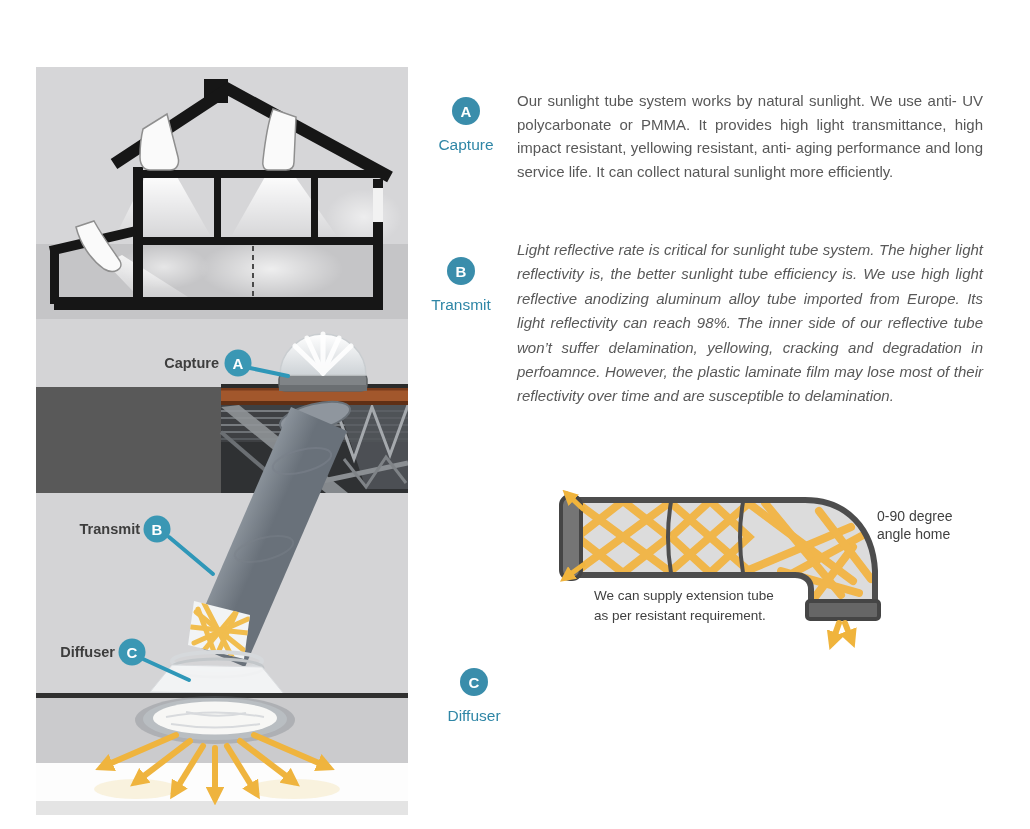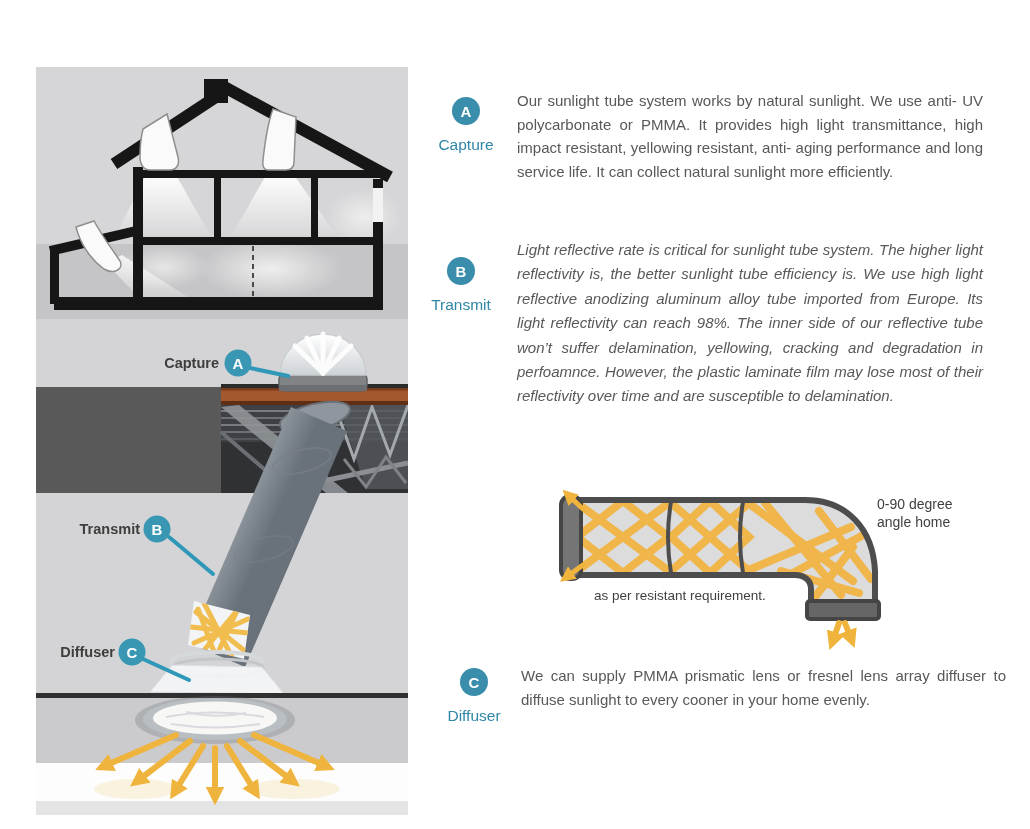--- a/index.html
+++ b/index.html
@@ -15,21 +15,21 @@
   .body-text{position:absolute;color:#585858;font-size:15px;text-align:justify;}
   .sec-a-text{left:517px;top:89px;width:466px;line-height:23.5px;}
   .sec-b-text{left:517px;top:238px;width:466px;line-height:24.4px;font-style:italic;}
   .sec-c-text{left:521px;top:664px;width:485px;line-height:24px;}
   .sec-a-badge{left:430px;top:97px;}
   .sec-b-badge{left:425px;top:257px;}
   .sec-c-badge{left:438px;top:668px;}
   
   #tube-figure{left:553px;top:483px;width:477px;height:185px;}
   .fig-note{position:absolute;color:#3f3f3f;}
-  .angle-note{left:324px;top:12px;font-size:14px;line-height:18px;}
+  .angle-note{left:324px;top:24px;font-size:14px;line-height:18px;}
   .ext-note{left:41px;top:103px;font-size:13.5px;line-height:20px;}
   svg text{font-family:"Liberation Sans",sans-serif;}
 </style>
 </head>
 <body>
 
 <div id="stage">
 
   <div class="abs" style="left:36px;top:67px;width:372px;height:748px;">
     <svg width="372" height="748" viewBox="0 0 372 748">
@@ -259,23 +259,23 @@
       <g stroke="#f0b43c" stroke-width="6" stroke-linecap="round">
         <line x1="286" y1="140" x2="279" y2="160" marker-end="url(#ah2)"></line>
         <line x1="292" y1="140" x2="299" y2="158" marker-end="url(#ah2)"></line>
       </g>
     </svg>
     <div class="fig-note angle-note">
       <div>0-90 degree</div>
       <div>angle home</div>
     </div>
     <div class="fig-note ext-note">
+      <div>We can supply extension tube</div>
       <div>as per resistant requirement.</div>
     </div>
   </div>
 
   <div class="badge-group sec-c-badge">
     <div class="badge">C</div>
     <div class="badge-label">Diffuser</div>
   </div>
-  <div class="body-text sec-c-text">We can supply PMMA prismatic lens or fresnel lens array diffuser to diffuse sunlight to every cooner in your home evenly.</div>
 
 </div>
 
 </body></html>

